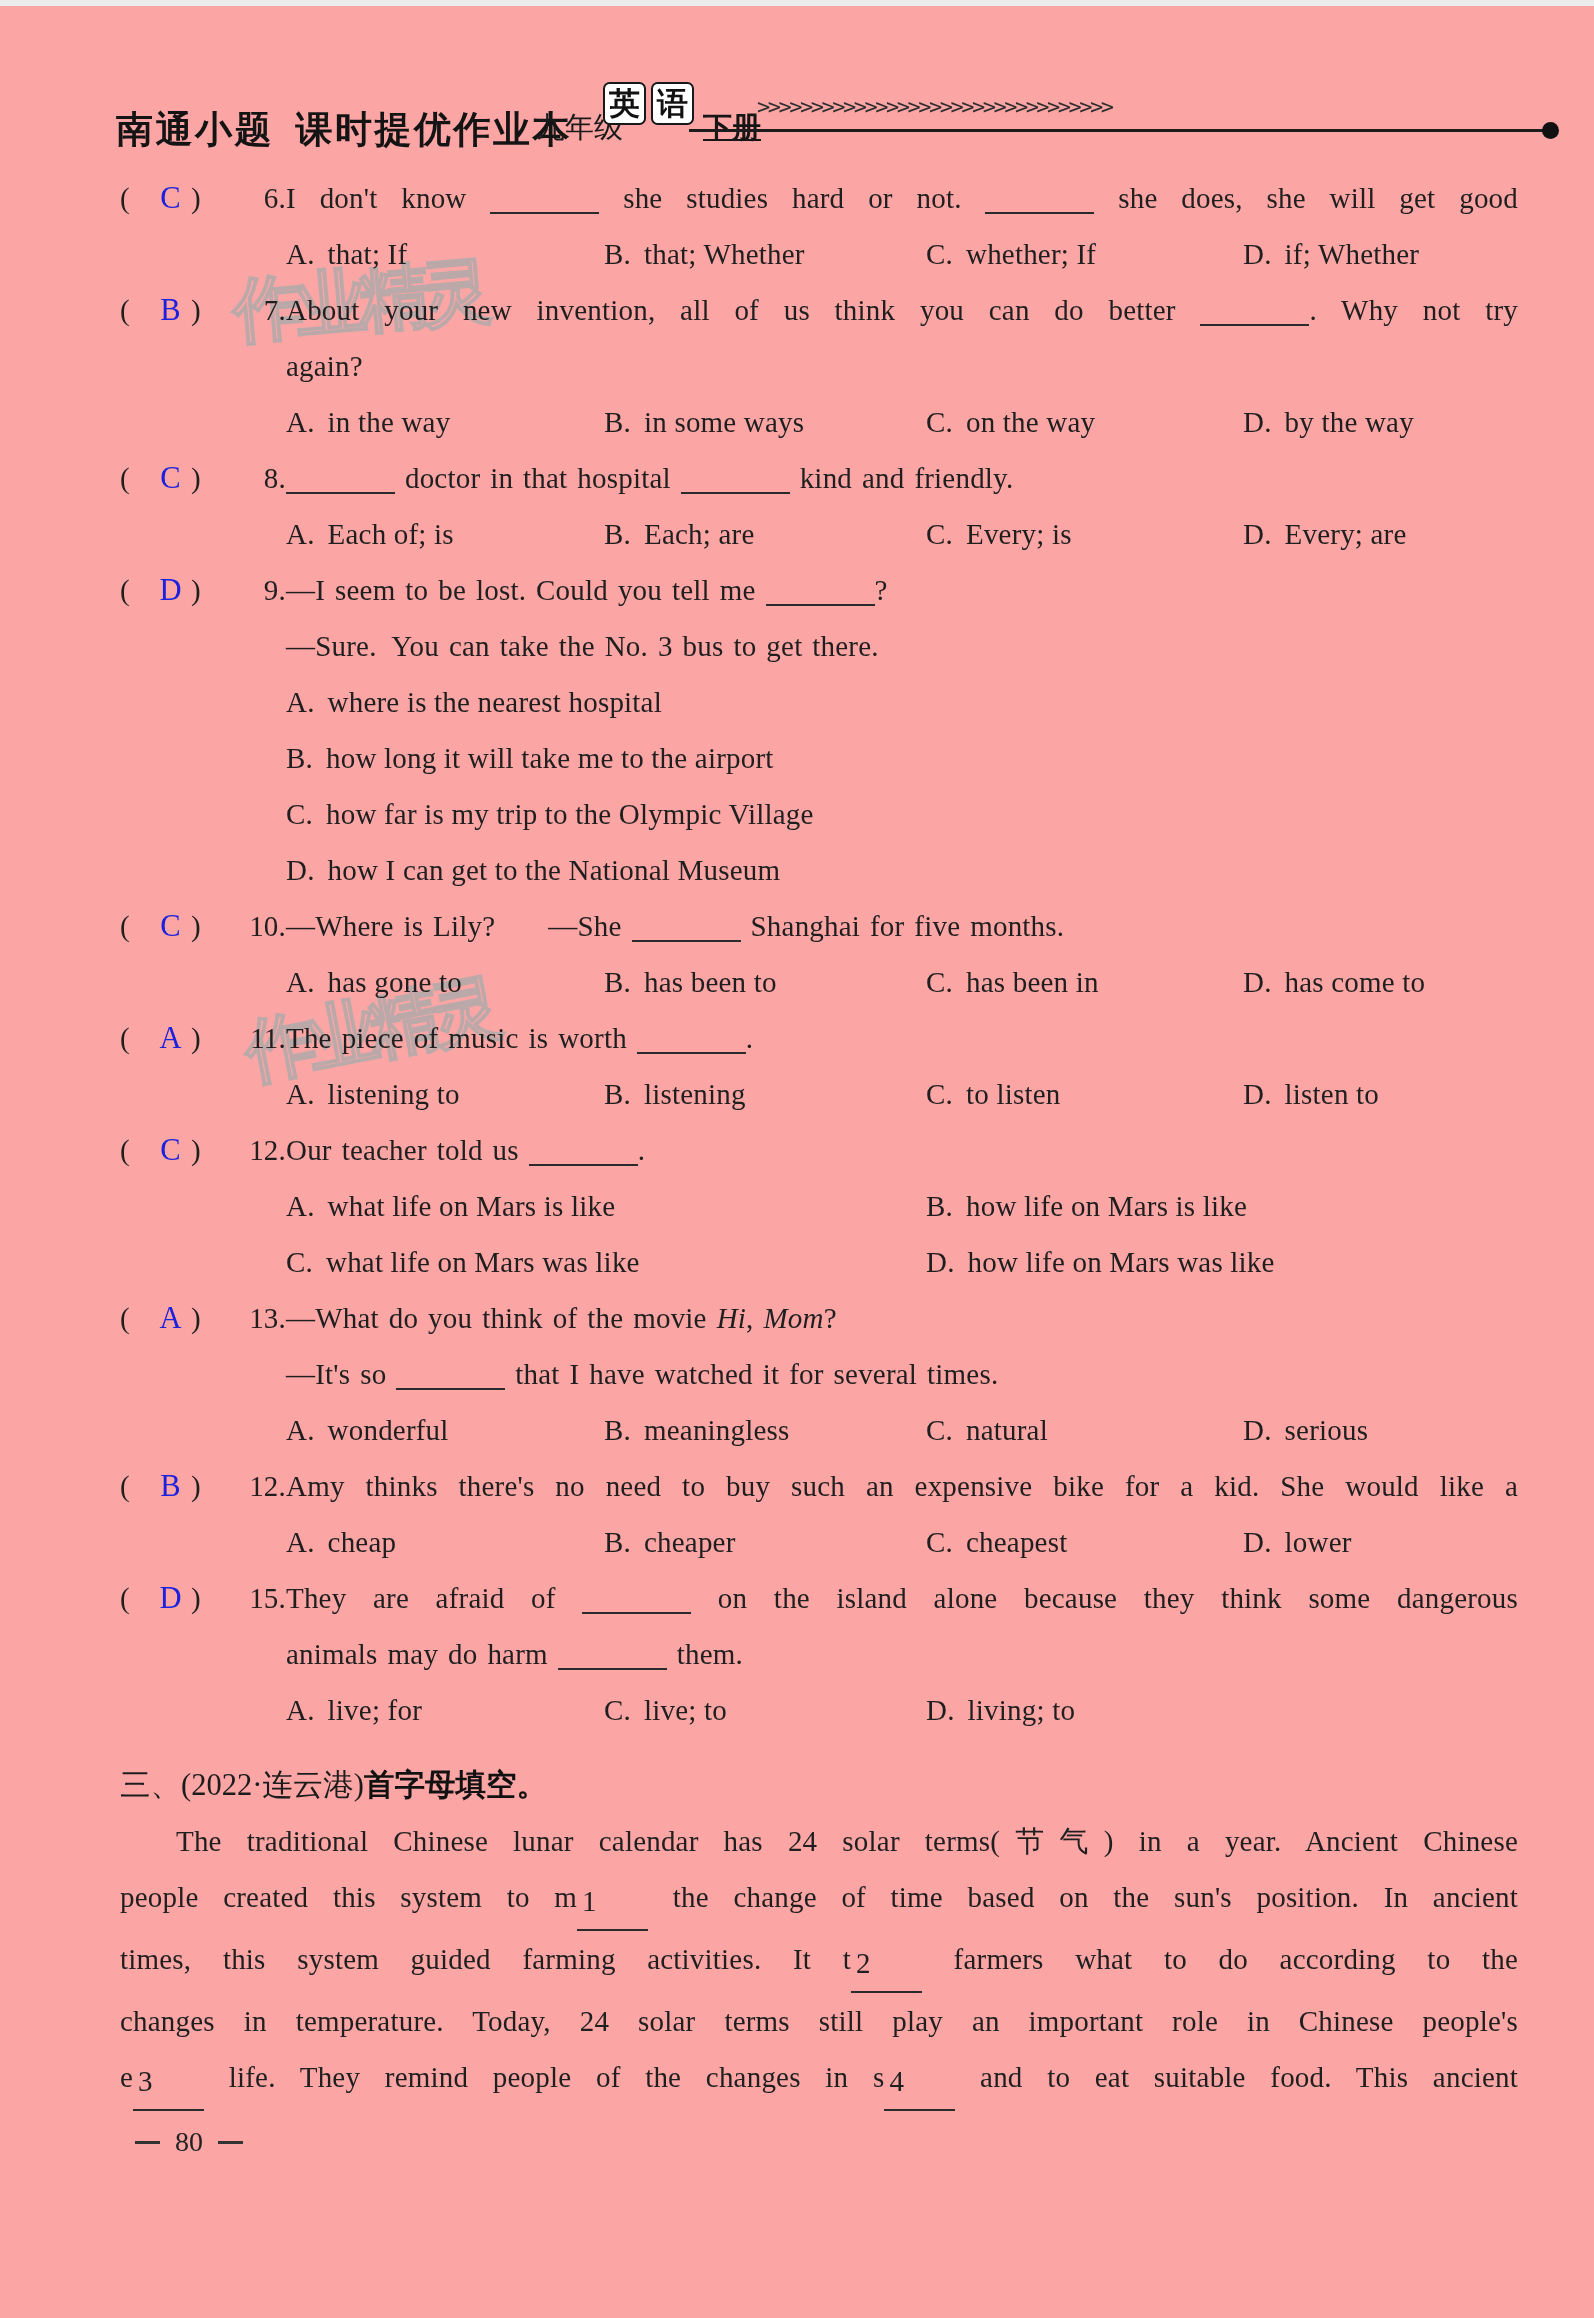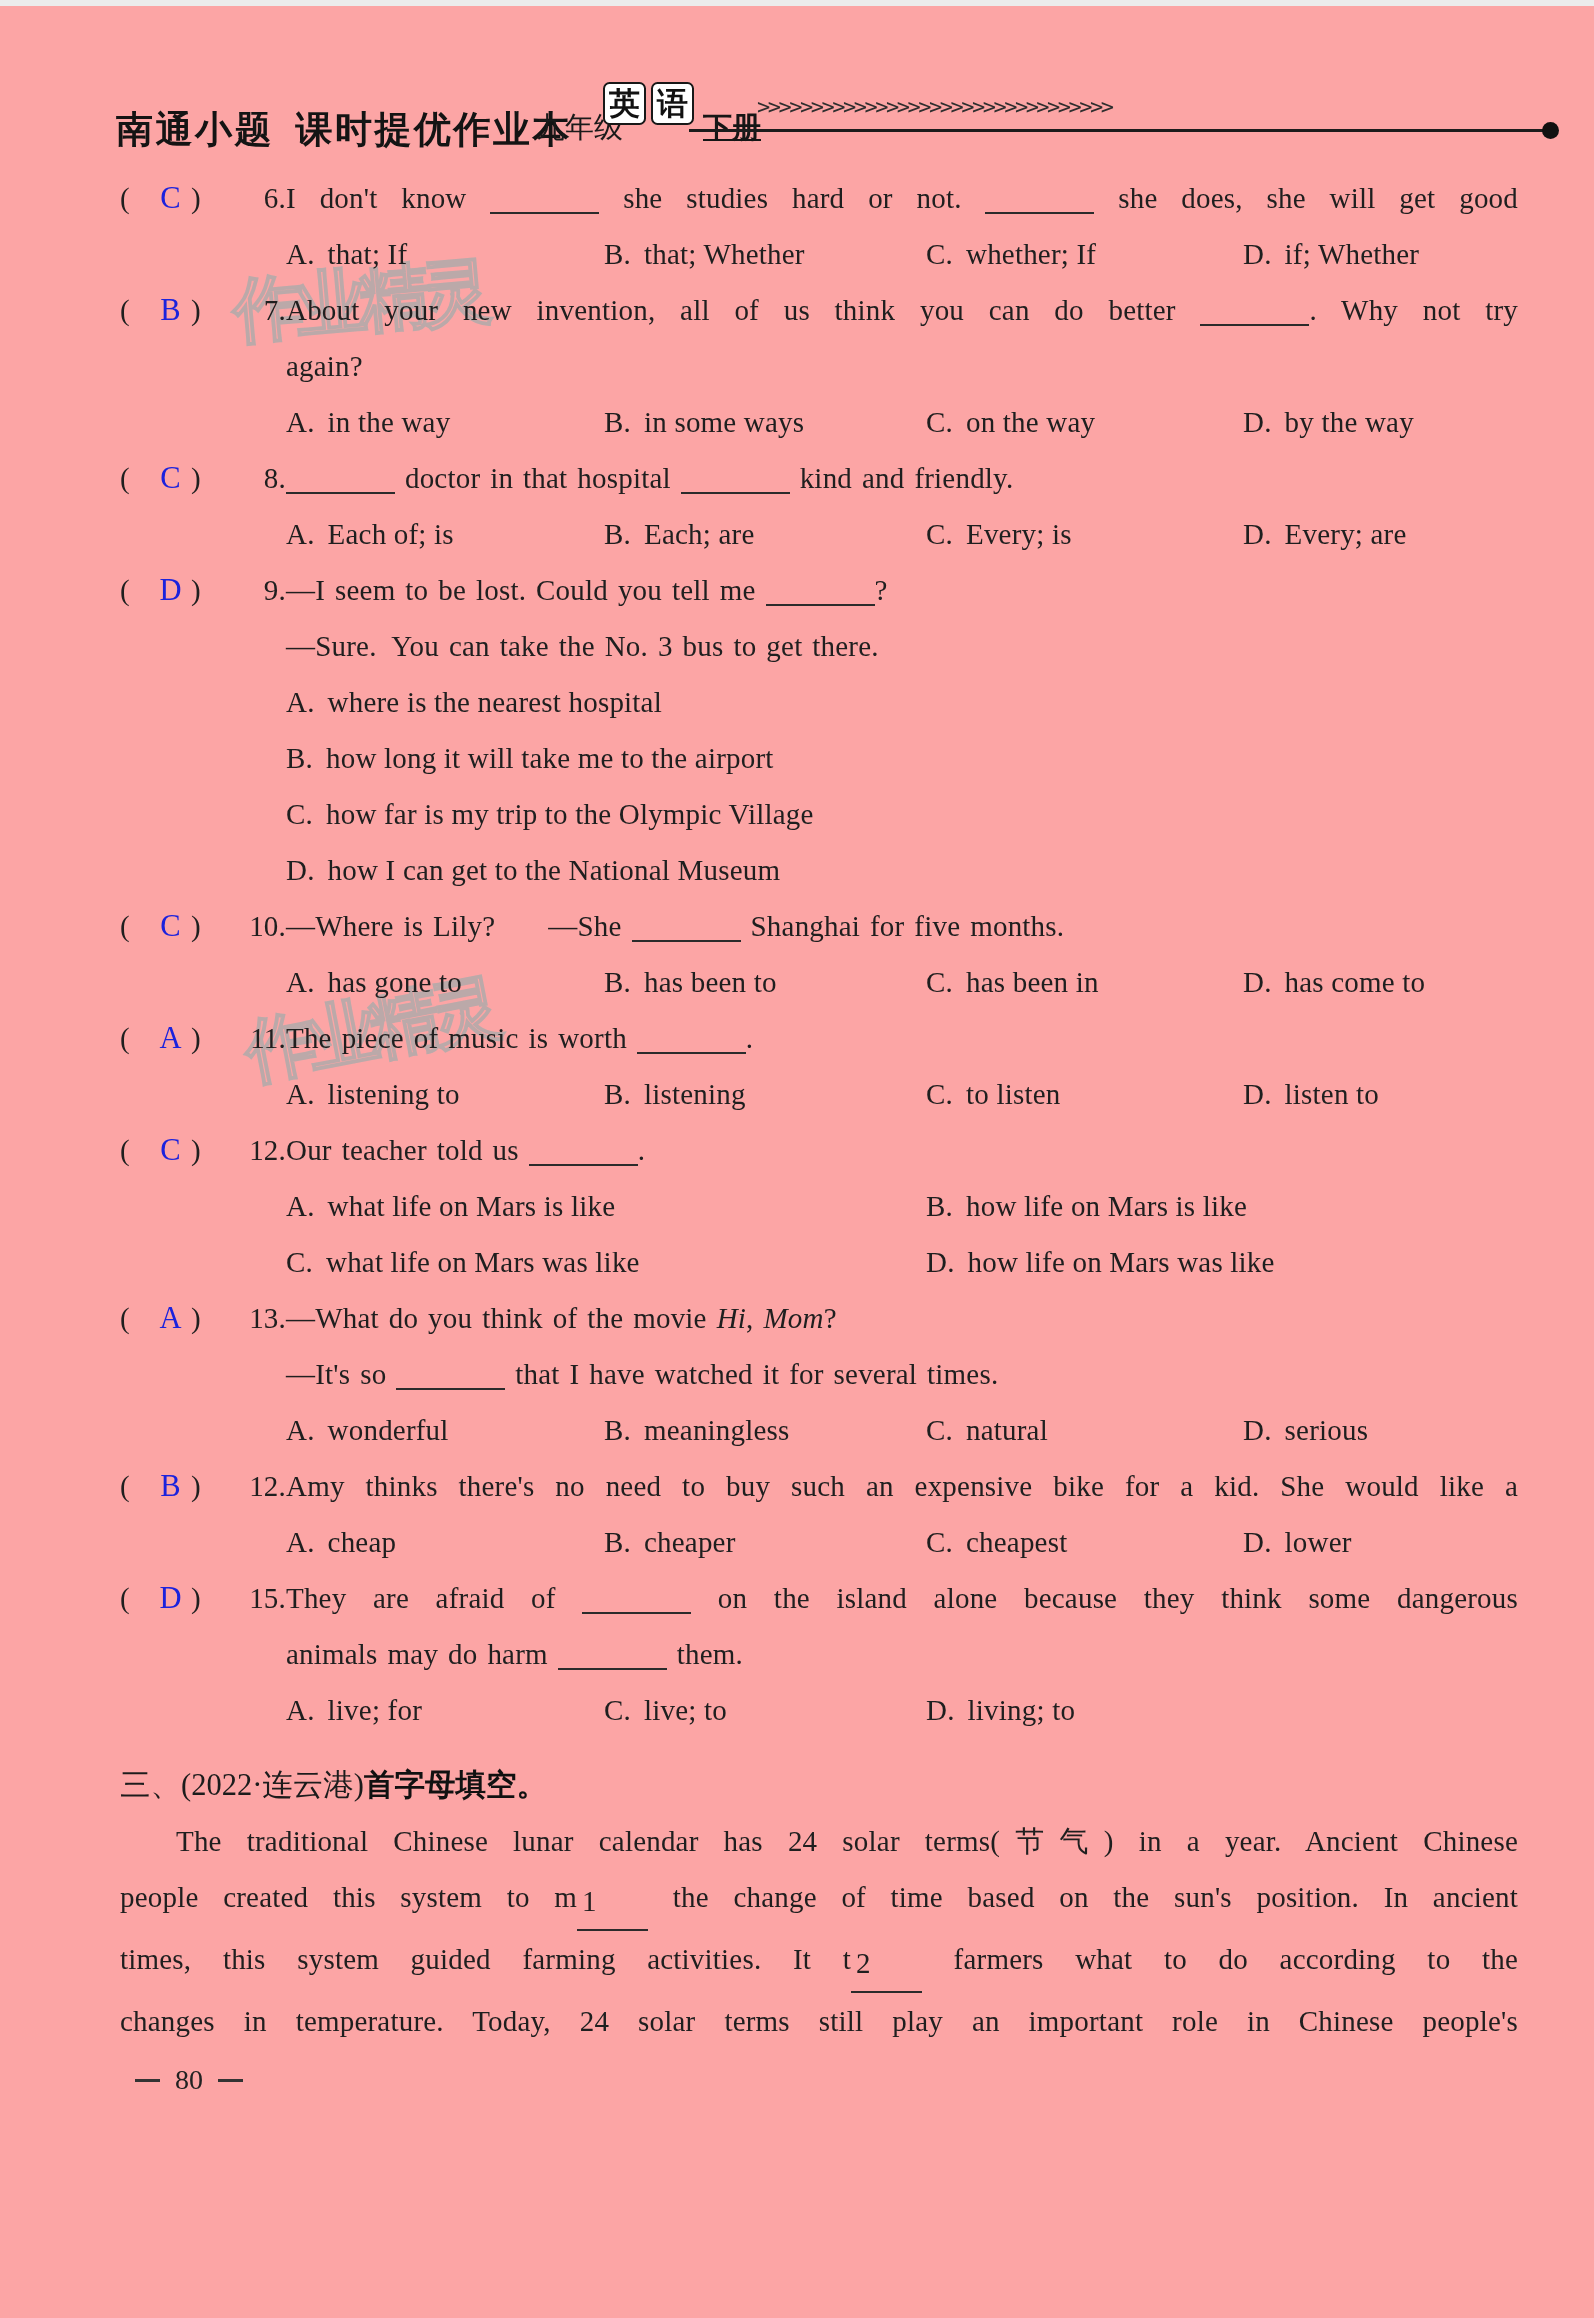--- a/index.html
+++ b/index.html
@@ -260,18 +260,19 @@
         </div>
       </div>
 
     <div class="section-head"><span class="sh-num">三、</span><span class="sh-src">(2022·连云港)</span><span class="sh-title">首字母填空。</span></div>
 
     <div id="paragraph" class="para">
         <div class="para-line first">The traditional Chinese lunar calendar has 24 solar terms(节气) in a year. Ancient Chinese</div>
         <div class="para-line">people created this system to m<span class="fblank">1</span> the change of time based on the sun's position. In ancient</div>
         <div class="para-line">times, this system guided farming activities. It t<span class="fblank">2</span> farmers what to do according to the</div>
         <div class="para-line">changes in temperature. Today, 24 solar terms still play an important role in Chinese people's</div>
+        <div class="para-line">e<span class="fblank">3</span> life. They remind people of the changes in s<span class="fblank">4</span> and to eat suitable food. This ancient</div>
       </div>
 
     <div class="page-num"><span class="pn-dash"></span><span>80</span><span class="pn-dash"></span></div>
   </main>
 </div>
 
 
 </body></html>

